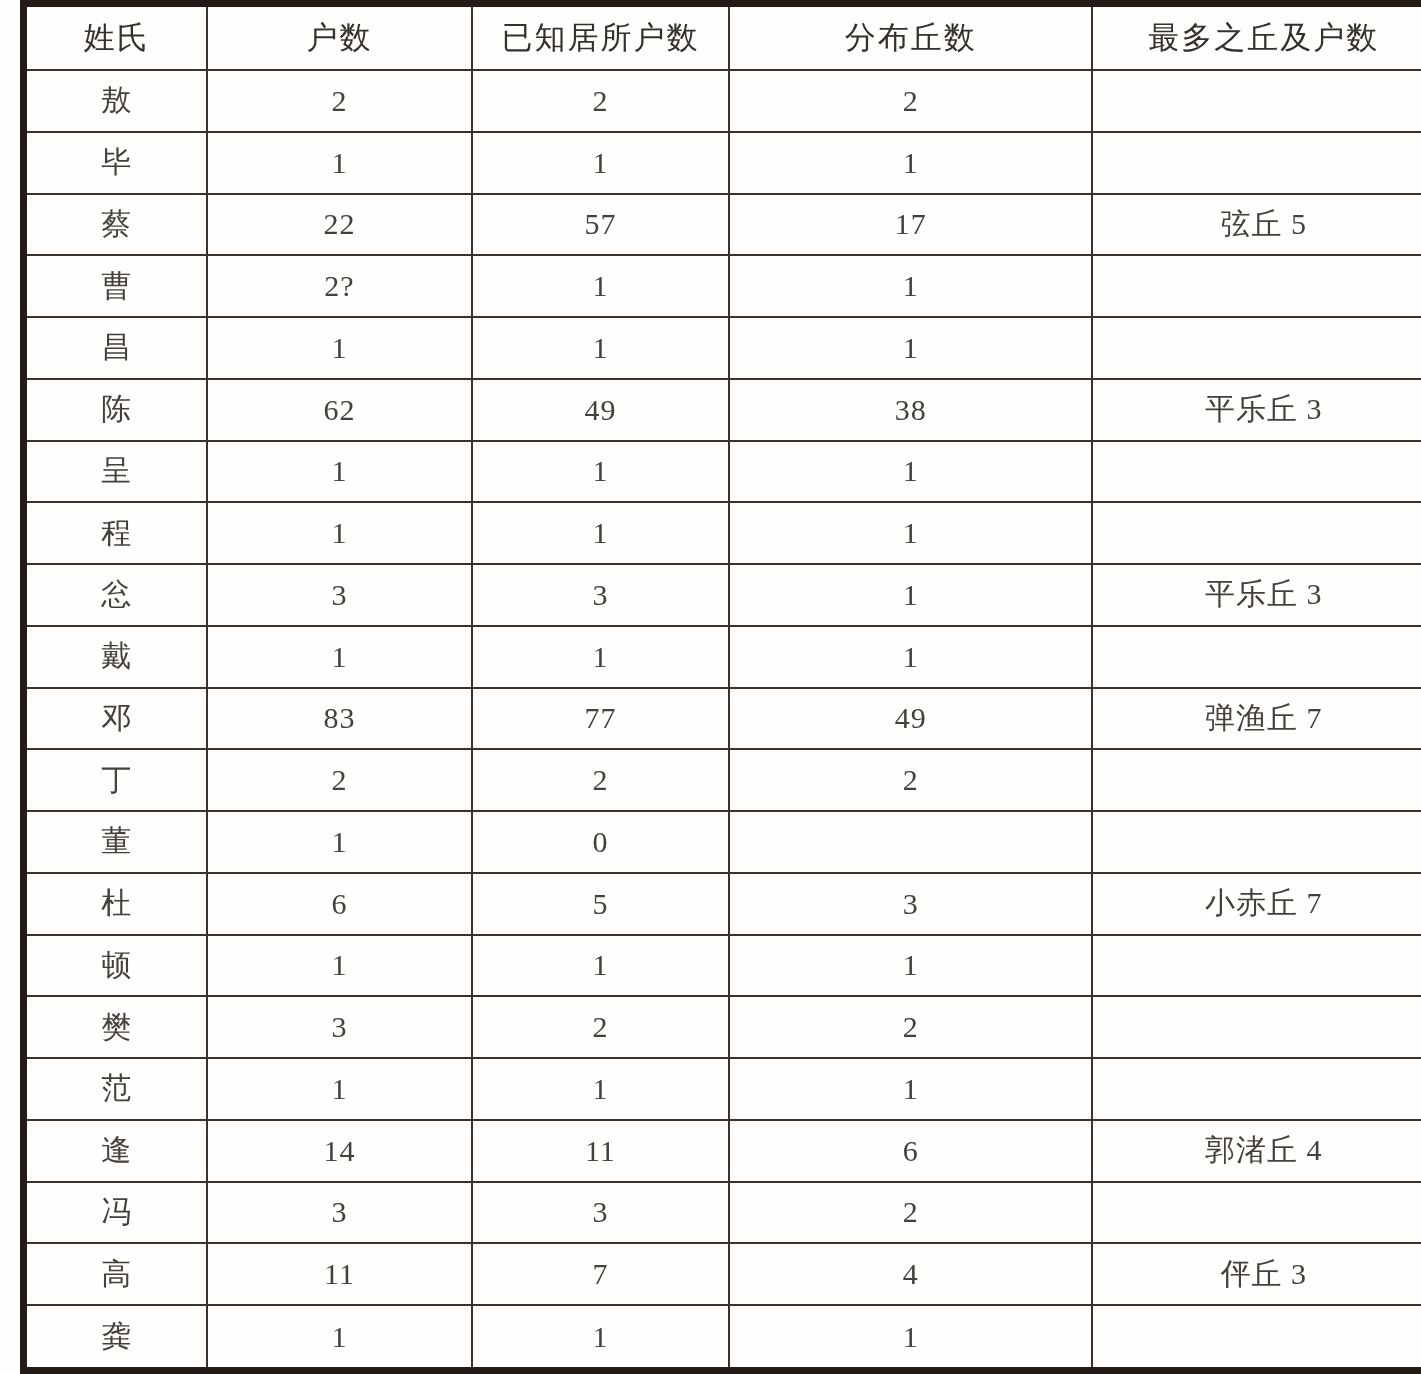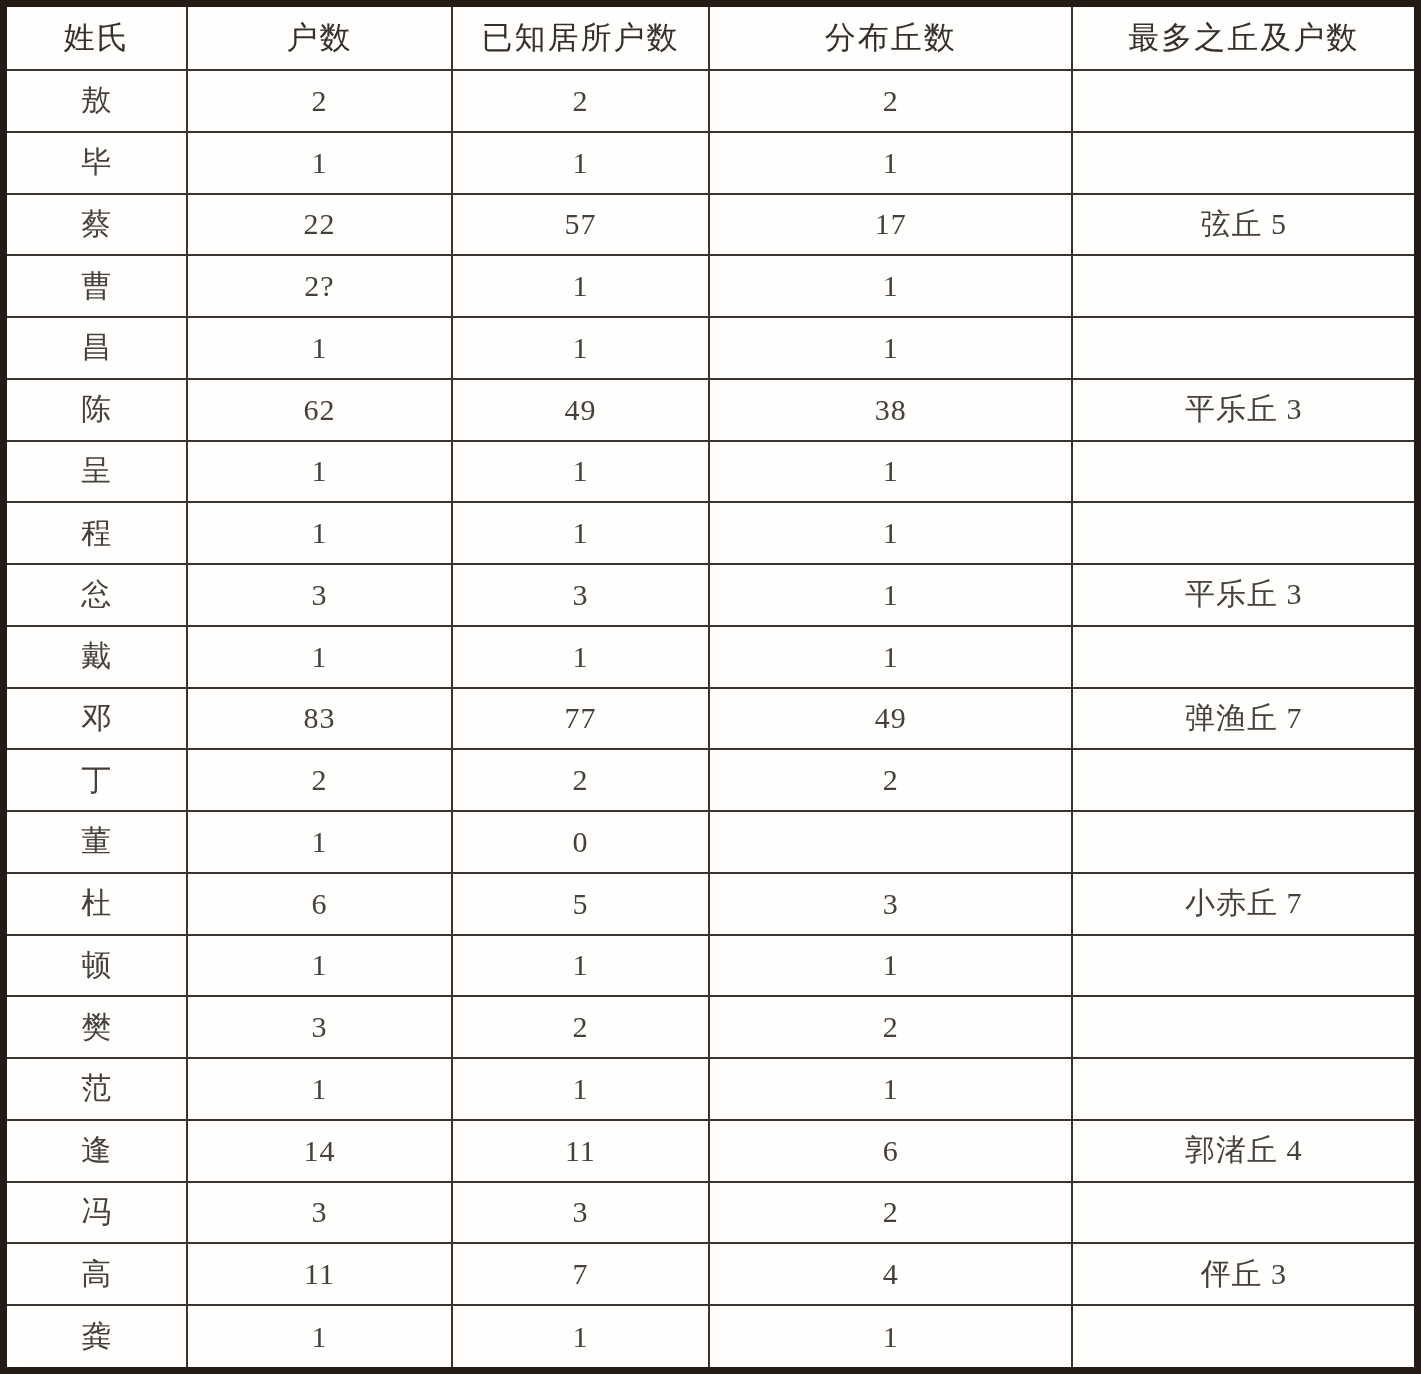--- a/index.html
+++ b/index.html
@@ -10,20 +10,21 @@
   body {
     width: 1421px;
     height: 1374px;
     overflow: hidden;
   }
   .page {
     width: 1421px;
     height: 1374px;
     box-sizing: border-box;
     background: var(--bg, #fffefc);
+    padding-left: 20px;
   }
   table.doc-table {
     border-collapse: collapse;
     table-layout: fixed;
     width: 1421px;
     height: 1374px;
     box-sizing: border-box;
     font-family: "Liberation Serif", "DejaVu Serif", serif;
   }
   table.doc-table, table.doc-table th, table.doc-table td {

